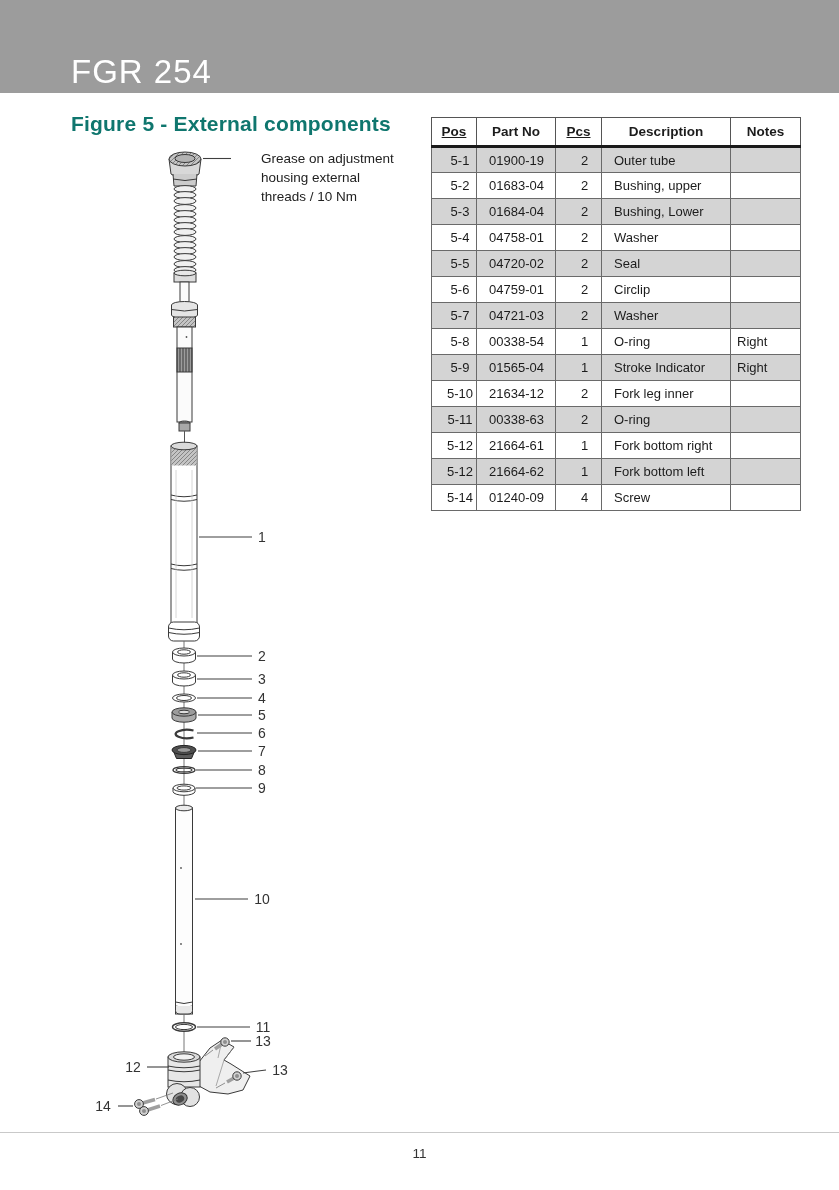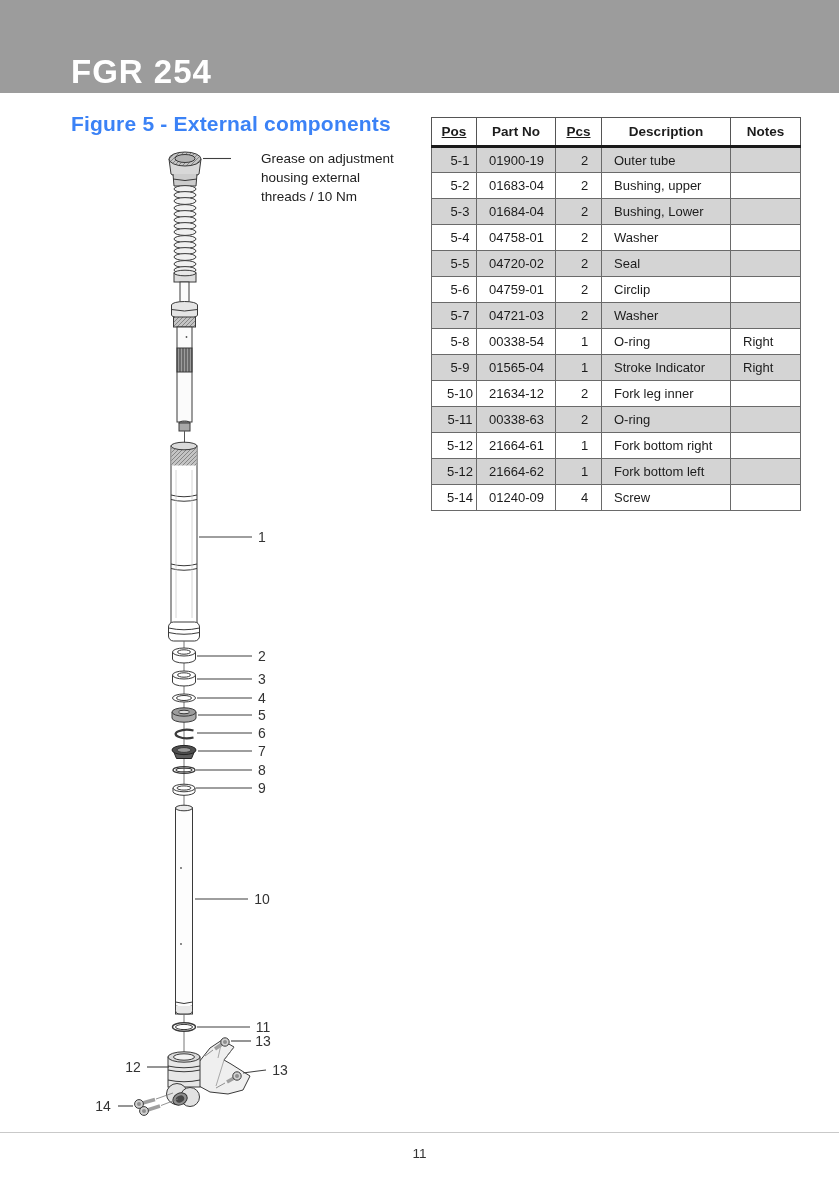--- a/index.html
+++ b/index.html
@@ -16,26 +16,26 @@
     background:#ffffff;
     font-family:"Liberation Sans","DejaVu Sans",sans-serif;
     overflow:hidden;
   }
   .header-bar{
     position:absolute;left:0;top:0;width:839px;height:93px;
     background:var(--header-bar);
   }
   .header-title{
     position:absolute;left:71px;top:54px;
-    font-size:33px;font-weight:bold;color:#ffffff;
+    font-size:33px;font-weight:normal;color:#ffffff;
     letter-spacing:1px;line-height:36px;
   }
   .figure-title{
     position:absolute;left:71px;top:112px;
-    font-size:21px;font-weight:bold;color:#3b82f6;
+    font-size:21px;font-weight:bold;color:#0f766e;
     letter-spacing:0.2px;
   }
   .annotation{
     position:absolute;left:237px;top:149px;
     font-size:13.5px;line-height:19px;color:#222222;margin-left:24px;
   }
   .diagram-svg{
     position:absolute;left:60px;top:140px;width:270px;height:995px;
   }
   .callout{
@@ -52,21 +52,21 @@
     height:29px;font-size:13.5px;font-weight:bold;text-align:center;
     border:1px solid #555555;border-bottom:3px solid #1a1a1a;
     background:#ffffff;vertical-align:middle;
   }
   table.parts th.c{text-align:center;padding-left:0;text-decoration:underline;}
   table.parts td{
     height:26px;border:1px solid #6a6a6a;vertical-align:middle;
     padding-left:12px;background:#ffffff;
   }
   table.parts td.c{text-align:center;padding-left:12px;}
-  table.parts td.n{padding-left:12px;margin-top:12px;}
+  table.parts td.n{padding-left:6px;margin-top:12px;}
   table.parts tr.shaded td{background:var(--table-row-shaded);}
   .footer-rule{
     position:absolute;left:0;top:1132px;width:839px;height:1px;
     background:var(--footer-rule);
   }
   .page-number{
     position:absolute;left:0;top:1146px;width:839px;
     text-align:center;font-size:13.5px;color:#333333;
   }
 </style>

